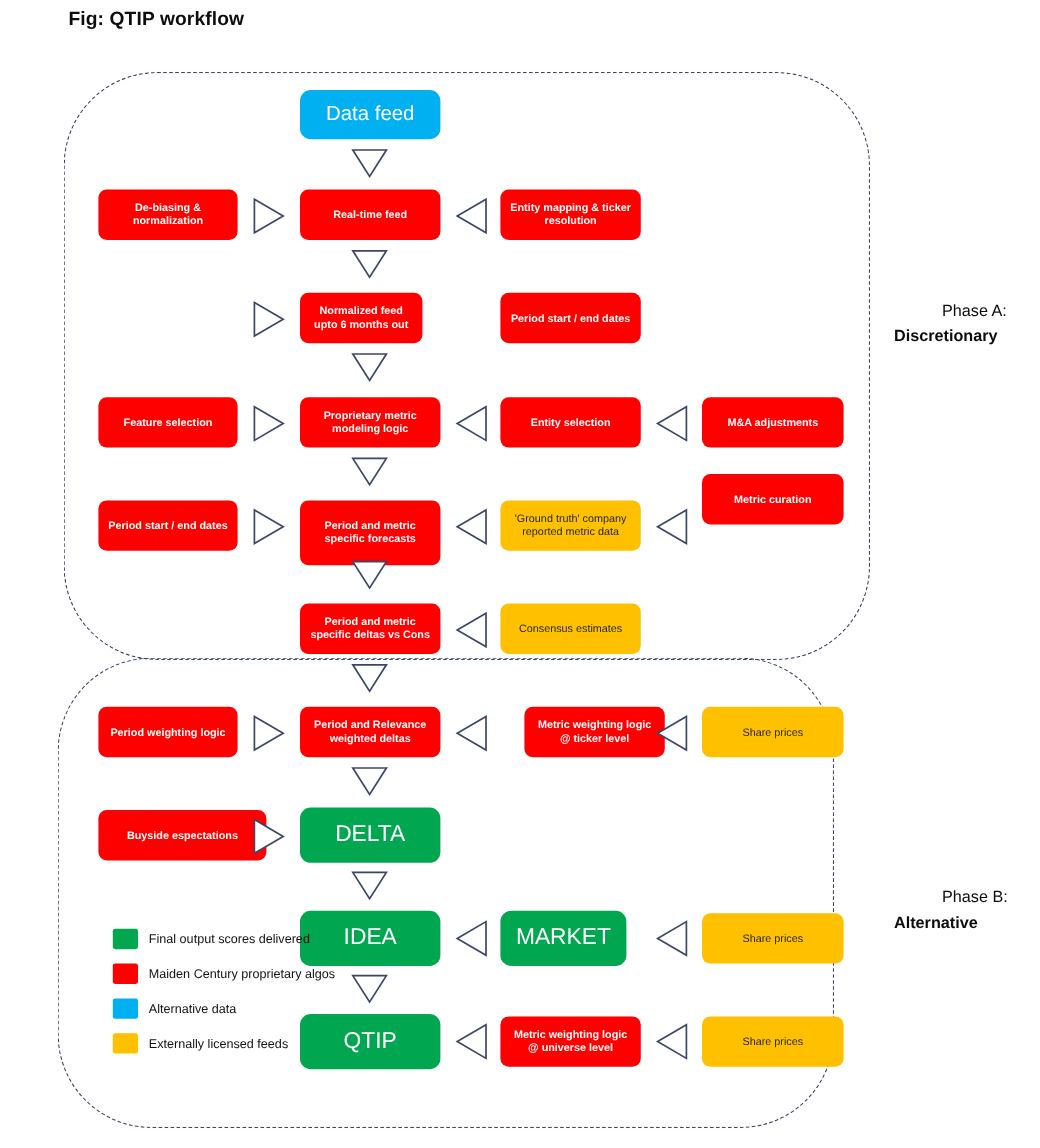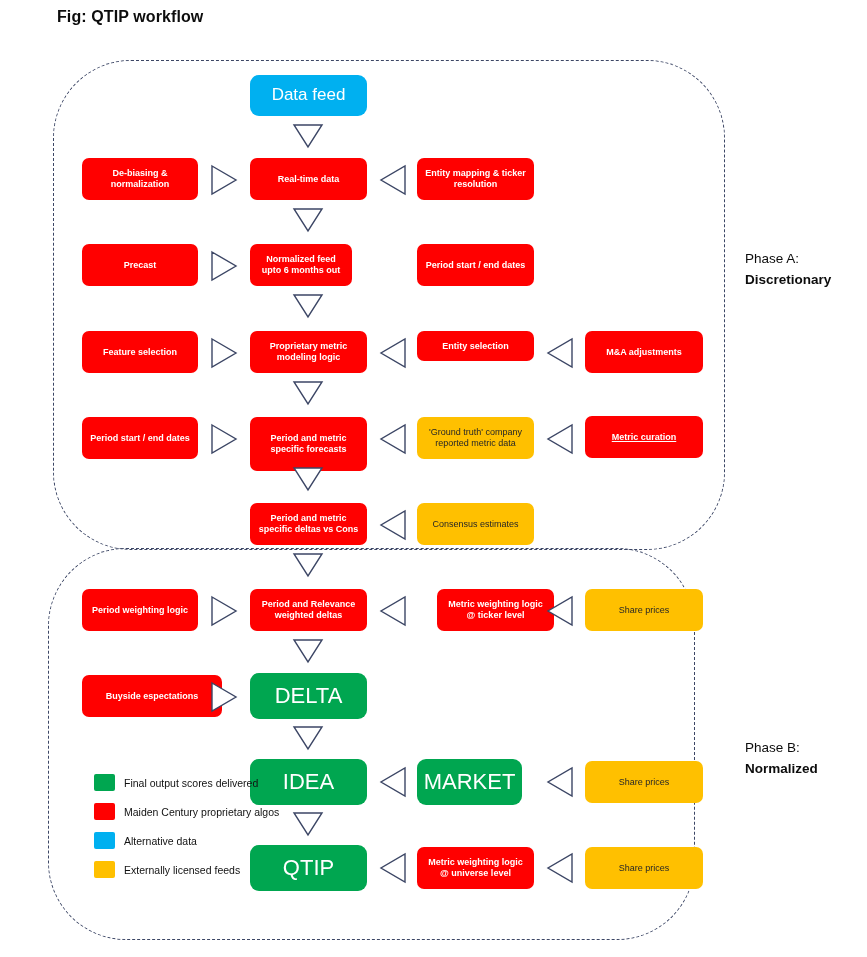--- a/index.html
+++ b/index.html
@@ -30,41 +30,41 @@
     background:transparent;
     box-sizing:border-box;
   }
 
   .phase-label{
     position:absolute;
     font-size:13.5px;
     line-height:1.55;
     color:#0d0d0d;
   }
-  .phase-label .pl-top{display:block;font-weight:normal;}
+  .phase-label .pl-top{display:block;font-weight:normal;margin-left:40px;}
   .phase-label .pl-bot{display:block;font-weight:bold;}
 
   
   .node{
     position:absolute;
     box-sizing:border-box;
     border-radius:7px;
     display:flex;
     align-items:center;
     justify-content:center;
     text-align:center;
     padding:2px 6px;
     line-height:1.18;
   }
   .node .lbl{display:block;width:100%;}
 
   .n-red{background:#FF0000;color:#ffffff;font-size:9px;font-weight:bold;}
   .n-yellow{background:#FFC000;color:#262626;font-size:9px;font-weight:normal;}
   .n-blue{background:#00B0F0;color:#ffffff;font-size:17px;font-weight:normal;border-radius:9px;}
-  .n-green{background:#00A650;color:#ffffff;font-size:22px;font-weight:normal;border-radius:9px;}
+  .n-green{background:#00A650;color:#ffffff;font-size:19px;font-weight:normal;border-radius:9px;}
 
   
   .tri{position:absolute;}
   .tri svg{display:block;overflow:visible;}
 
   
   .legend{position:absolute;}
   .legend-row{position:absolute;display:flex;align-items:center;padding-left:22px;}
   .legend-swatch{width:21px;height:17px;border-radius:2px;flex:0 0 auto;}
   .legend-text{
@@ -84,21 +84,21 @@
   <div class="phase-box" style="left:53px;top:60px;width:672px;height:490px;"></div>
   <div class="phase-box" style="left:48px;top:548px;width:647px;height:392px;"></div>
 
   <div class="phase-label" style="left:745px;top:249px;">
     <span class="pl-top">Phase A:</span>
     <span class="pl-bot">Discretionary</span>
   </div>
 
   <div class="phase-label" style="left:745px;top:738px;">
     <span class="pl-top">Phase B:</span>
-    <span class="pl-bot">Normalized</span>
+    <span class="pl-bot">Alternative</span>
   </div>
 
   <div class="node n-blue" style="left:250px;top:75px;width:117px;height:41px;">
     <span class="lbl">Data feed</span>
   </div>
 
   <div class="tri" style="left:293px;top:124px;">
     <svg width="30" height="24" viewBox="0 0 30 24">
         <polygon points="1,1 29,1 15,23" fill="#ffffff" stroke="#3c4665" stroke-width="1.4"></polygon>
       </svg>
@@ -106,40 +106,37 @@
 
   <div class="node n-red" style="left:82px;top:158px;width:116px;height:42px;">
     <span class="lbl">De-biasing &amp; normalization</span>
   </div>
   <div class="tri" style="left:211px;top:165px;">
     <svg width="26" height="30" viewBox="0 0 26 30">
         <polygon points="1,1 25,15 1,29" fill="#ffffff" stroke="#3c4665" stroke-width="1.4"></polygon>
       </svg>
   </div>
   <div class="node n-red" style="left:250px;top:158px;width:117px;height:42px;">
-    <span class="lbl">Real-time data</span>
+    <span class="lbl">Real-time feed</span>
   </div>
   <div class="tri" style="left:380px;top:165px;">
     <svg width="26" height="30" viewBox="0 0 26 30">
         <polygon points="25,1 25,29 1,15" fill="#ffffff" stroke="#3c4665" stroke-width="1.4"></polygon>
       </svg>
   </div>
   <div class="node n-red" style="left:417px;top:158px;width:117px;height:42px;justify-content:flex-end;">
     <span class="lbl">Entity mapping &amp; ticker resolution</span>
   </div>
 
   <div class="tri" style="left:293px;top:208px;">
     <svg width="30" height="24" viewBox="0 0 30 24">
         <polygon points="1,1 29,1 15,23" fill="#ffffff" stroke="#3c4665" stroke-width="1.4"></polygon>
       </svg>
   </div>
 
-  <div class="node n-red" style="left:82px;top:244px;width:116px;height:42px;">
-    <span class="lbl">Precast</span>
-  </div>
   <div class="tri" style="left:211px;top:251px;">
     <svg width="26" height="30" viewBox="0 0 26 30">
         <polygon points="1,1 25,15 1,29" fill="#ffffff" stroke="#3c4665" stroke-width="1.4"></polygon>
       </svg>
   </div>
   <div class="node n-red" style="left:250px;top:244px;width:102px;height:42px;">
     <span class="lbl">Normalized feed upto 6 months out</span>
   </div>
   <div class="node n-red" style="left:417px;top:244px;width:117px;height:42px;">
     <span class="lbl">Period start / end dates</span>
@@ -160,21 +157,21 @@
       </svg>
   </div>
   <div class="node n-red" style="left:250px;top:331px;width:117px;height:42px;">
     <span class="lbl">Proprietary metric modeling logic</span>
   </div>
   <div class="tri" style="left:380px;top:338px;">
     <svg width="26" height="30" viewBox="0 0 26 30">
         <polygon points="25,1 25,29 1,15" fill="#ffffff" stroke="#3c4665" stroke-width="1.4"></polygon>
       </svg>
   </div>
-  <div class="node n-red" style="left:417px;top:331px;width:117px;height:30px;">
+  <div class="node n-red" style="left:417px;top:331px;width:117px;height:42px;">
     <span class="lbl">Entity selection</span>
   </div>
   <div class="tri" style="left:547px;top:338px;">
     <svg width="26" height="30" viewBox="0 0 26 30">
         <polygon points="25,1 25,29 1,15" fill="#ffffff" stroke="#3c4665" stroke-width="1.4"></polygon>
       </svg>
   </div>
   <div class="node n-red" style="left:585px;top:331px;width:118px;height:42px;">
     <span class="lbl">M&amp;A adjustments</span>
   </div>
@@ -202,21 +199,21 @@
       </svg>
   </div>
   <div class="node n-yellow" style="left:417px;top:417px;width:117px;height:42px;">
     <span class="lbl">'Ground truth' company reported metric data</span>
   </div>
   <div class="tri" style="left:547px;top:424px;">
     <svg width="26" height="30" viewBox="0 0 26 30">
         <polygon points="25,1 25,29 1,15" fill="#ffffff" stroke="#3c4665" stroke-width="1.4"></polygon>
       </svg>
   </div>
-  <div class="node n-red" style="left:585px;top:416px;width:118px;height:42px;text-decoration:underline;">
+  <div class="node n-red" style="left:585px;top:395px;width:118px;height:42px;">
     <span class="lbl">Metric curation</span>
   </div>
 
   <div class="tri" style="left:293px;top:467px;">
     <svg width="30" height="24" viewBox="0 0 30 24">
         <polygon points="1,1 29,1 15,23" fill="#ffffff" stroke="#3c4665" stroke-width="1.4"></polygon>
       </svg>
   </div>
 
   <div class="node n-red" style="left:250px;top:503px;width:117px;height:42px;">

